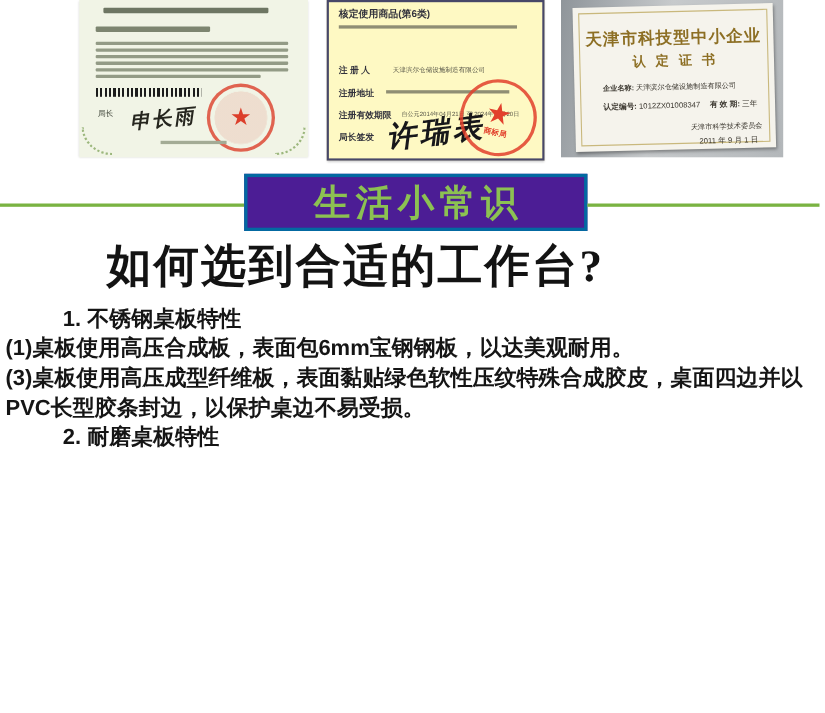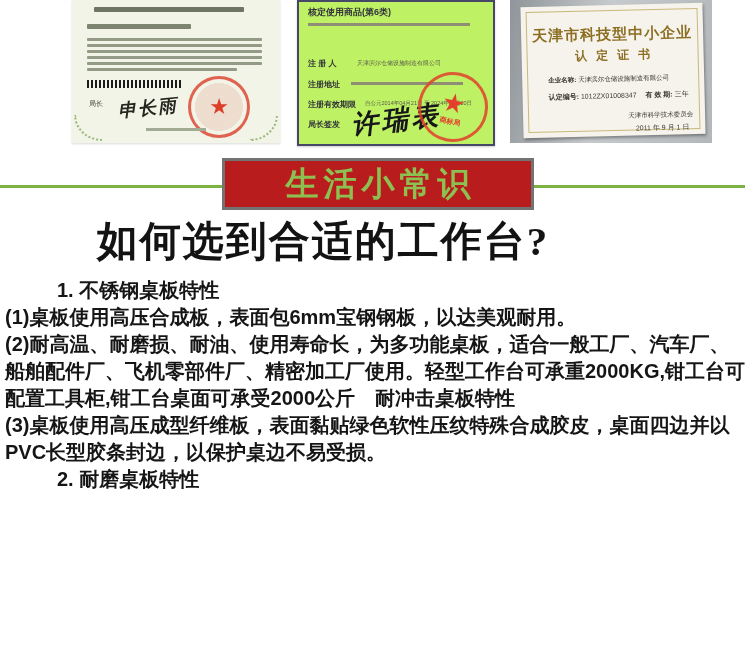--- a/index.html
+++ b/index.html
@@ -22,21 +22,21 @@
   .cl-sig{position:absolute;top:96px;left:46px;font-size:18px;font-weight:700;font-style:italic;
     color:#26261f;transform:rotate(-6deg);font-family:"Liberation Serif","DejaVu Serif",serif;letter-spacing:2px;}
   .cl-seal{position:absolute;top:76px;left:116px;width:56px;height:56px;border-radius:50%;
     border:3px solid rgba(220,62,42,.8);color:#dc3e2a;display:flex;align-items:center;justify-content:center;
     font-size:22px;background:radial-gradient(circle,rgba(220,62,42,.12) 0 60%,transparent 61%);}
   .cl-footline{position:absolute;bottom:12px;left:74px;width:60px;height:3px;background:#a3ab95;}
   .corner{position:absolute;bottom:2px;width:26px;height:24px;}
   .corner-l{left:2px;border-left:2px dotted #9cb77d;border-bottom:2px dotted #9cb77d;border-bottom-left-radius:100%;}
   .corner-r{right:2px;border-right:2px dotted #9cb77d;border-bottom:2px dotted #9cb77d;border-bottom-right-radius:100%;}
 
-  .cert-mid{left:297px;width:198px;height:146px;background:#bef264;border:2px solid #474768;box-shadow:0 1px 2px rgba(0,0,0,.2);}
+  .cert-mid{left:297px;width:198px;height:146px;background:#fef9c3;border:2px solid #474768;box-shadow:0 1px 2px rgba(0,0,0,.2);}
   .cm-title{position:absolute;top:4px;left:9px;font-size:9px;font-weight:700;color:#33333d;}
   .cm-goods{position:absolute;top:21px;left:9px;width:162px;height:3px;background:#8f8e74;}
   .cm-label{position:absolute;left:9px;font-size:8px;font-weight:700;color:#33333d;white-space:nowrap;}
   .cm-val{position:absolute;font-size:6px;color:#5a594a;white-space:nowrap;}
   .cm-lb1{top:56px;} .cm-v1{top:57px;left:58px;}
   .cm-lb2{top:77px;} .cm-stripe{position:absolute;top:80px;left:52px;width:112px;height:3px;background:#8f8e74;}
   .cm-lb3{top:97px;} .cm-v3{top:98px;left:66px;font-size:5.5px;}
   .cm-lb4{top:117px;}
   .cm-sig{position:absolute;top:100px;left:52px;font-size:27px;font-weight:700;font-style:italic;color:#17171a;
     transform:rotate(-7deg);font-family:"Liberation Serif","DejaVu Serif",serif;letter-spacing:3px;}
@@ -56,21 +56,21 @@
   .cr-no{top:86px;left:26px;font-size:7px;}
   .cr-valid{top:86px;right:16px;font-size:7px;}
   .cr-issuer{top:107px;right:12px;}
   .cr-date{top:119px;right:16px;font-size:7px;}
   .cr-lbl{font-weight:700;}
 
   
   .hr-line{position:absolute;top:185px;height:3px;background:#7ab342;}
   .hr-left{left:0;width:222px;}
   .hr-right{left:534px;width:211px;}
-  .banner-box{position:absolute;left:222px;top:158px;width:306px;height:46px;border:3px solid #737373;background:#b91c1c;
+  .banner-box{position:absolute;left:222px;top:158px;width:306px;height:46px;border:3px solid #0369a1;background:#4c1d95;
     display:flex;align-items:center;justify-content:center;
     font-size:33px;font-weight:900;color:#8cc152;letter-spacing:5px;text-indent:5px;}
 
   
   .headline{position:absolute;top:214px;left:0;width:646px;margin:0;text-align:center;
     font-family:"Liberation Serif","DejaVu Serif",serif;font-size:41px;font-weight:900;color:#131313;letter-spacing:2px;}
   .article{position:absolute;top:277px;left:5px;width:741px;font-size:20px;line-height:27px;
     font-weight:700;color:#151515;}
   .article p{margin:0;}
   .article p.indent{text-indent:2.6em;}
@@ -139,17 +139,16 @@
 
 <div class="hr-line hr-left"></div>
 <div class="banner-box">生活小常识</div>
 <div class="hr-line hr-right"></div>
 
 <h1 class="headline">如何选到合适的工作台?</h1>
 
 <div class="article">
   <p class="indent">1. 不锈钢桌板特性</p>
   <p>(1)桌板使用高压合成板，表面包6mm宝钢钢板，以达美观耐用。</p>
-  <p>(2)耐高温、耐磨损、耐油、使用寿命长，为多功能桌板，适合一般工厂、汽车厂、船舶配件厂、飞机零部件厂、精密加工厂使用。轻型工作台可承重2000KG,钳工台可配置工具柜,钳工台桌面可承受2000公斤　耐冲击桌板特性</p>
   <p>(3)桌板使用高压成型纤维板，表面黏贴绿色软性压纹特殊合成胶皮，桌面四边并以PVC长型胶条封边，以保护桌边不易受损。</p>
   <p class="indent">2. 耐磨桌板特性</p>
 
 </div>
 
 </body></html>

